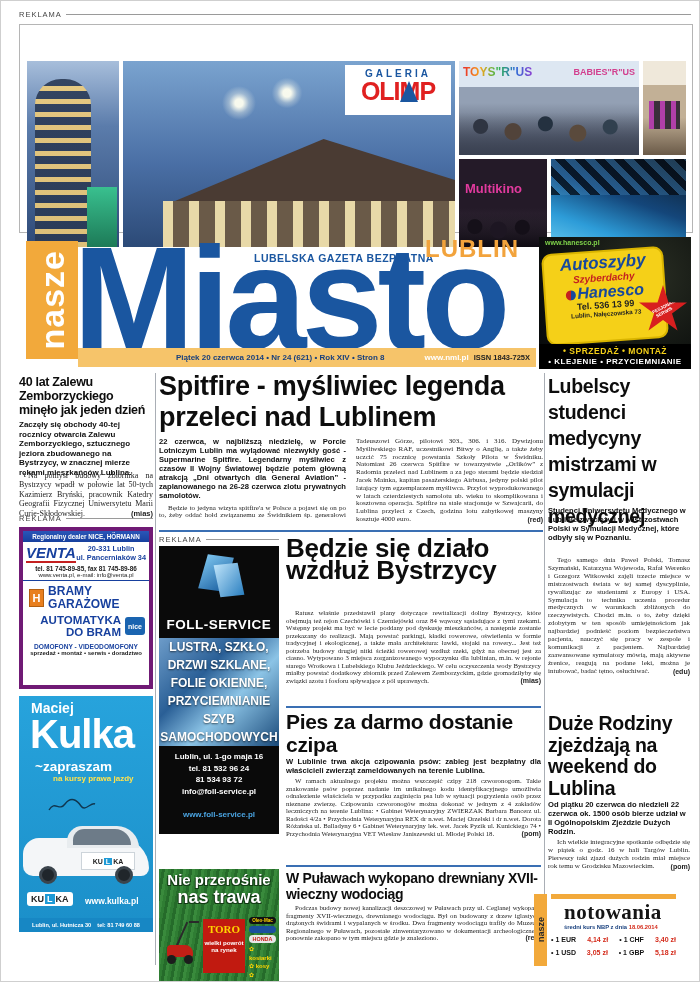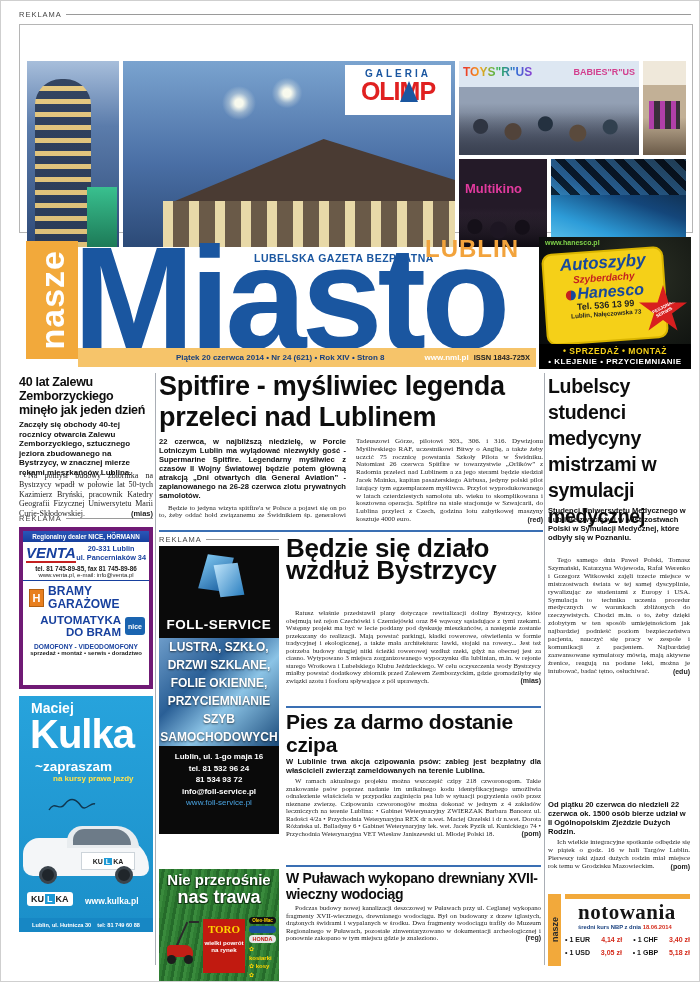--- a/index.html
+++ b/index.html
@@ -200,21 +200,21 @@
       <div class="abs" style="left:0;right:0;bottom:6px;font-size:13.5px;font-weight:bold;letter-spacing:.5px;">FOLL-SERVICE</div>
     </div>
     <div class="follmid" style="height:108px;display:flex;align-items:center;justify-content:center;">
       <div style="font-size:12px;font-weight:bold;color:#fff;line-height:1.5;padding:0 16px;text-shadow:0 1px 2px rgba(0,0,0,.6);">LUSTRA, SZKŁO, DRZWI SZKLANE, FOLIE OKIENNE, PRZYCIEMNIANIE SZYB SAMOCHODOWYCH</div>
     </div>
     <div class="follblack" style="height:88px;padding-top:5px;box-sizing:border-box;line-height:1.45;">
       <div style="font-size:8px;font-weight:bold;">Lublin, ul. 1-go maja 16</div>
       <div style="font-size:8px;font-weight:bold;">tel. 81 532 96 24</div>
       <div style="font-size:8px;font-weight:bold;">81 534 93 72</div>
       <div style="font-size:8px;font-weight:bold;">info@foll-service.pl</div>
-      <div style="font-size:8px;font-weight:normal;color:#4aa3e0;">www.foll-service.pl</div>
+      <div style="font-size:8px;font-weight:bold;color:#4aa3e0;margin-top:12px;">www.foll-service.pl</div>
     </div>
   </div>
 
   <div class="abs h-art" style="left:285px;top:536px;width:255px;font-size:26px;line-height:22px;">Będzie się działo wzdłuż Bystrzycy</div>
   <p class="abs bodytxt" style="left:285px;top:608px;width:255px;margin:0;font-size:6.8px;line-height:7.5px;"><span>Ratusz właśnie przedstawił plany dotyczące rewitalizacji doliny Bystrzycy, które obejmują też rejon Czechówki i Czerniejówki oraz 84 wąwozy sąsiadujące z tymi rzekami. Wstępny projekt ma być w lecie poddany pod dyskusję mieszkańców, a następnie zostanie przekazany do realizacji. Mają powstać parkingi, kładki rowerowe, oświetlenia w formie tradycyjnej i ekologicznej, a także mała architektura: ławki, stojaki na rowery... Jest też potrzeba budowy drugiej nitki ścieżki rowerowej wzdłuż rzeki, gdyż na obecnej jest za ciasno. Wytypowano 3 miejsca zorganizowanego wypoczynku dla lublinian, m.in. w rejonie starego Wrotkowa i Lubelskiego Klubu Jeździeckiego. W celu oczyszczenia wody Bystrzycy miałby powstać dodatkowy zbiornik przed Zalewem Zemborzyckim, gdzie gromadziłyby się związki azotu i fosforu spływające z pól uprawnych.</span><b class="credit">(mias)</b></p>
   <div class="hrule" style="left:285px;top:705px;width:255px;"></div>
 
   <div class="abs h-art" style="left:285px;top:709px;width:255px;font-size:21px;line-height:23px;">Pies za darmo dostanie czipa</div>
   <div class="abs lead" style="left:285px;top:757px;width:255px;">W Lublinie trwa akcja czipowania psów: zabieg jest bezpłatny dla właścicieli zwierząt zameldowanych na terenie Lublina.</div>
   <p class="abs bodytxt" style="left:285px;top:776px;width:255px;margin:0;font-size:6.8px;line-height:7.5px;"><span>W ramach aktualnego projektu można wszczepić czipy 218 czworonogom. Takie znakowanie psów poprzez nadanie im unikalnego kodu identyfikacyjnego umożliwia odnalezienie właściciela w przypadku zaginięcia psa lub w sytuacji pogryzienia osób przez nieznane zwierzę. Czipowania czworonogów można dokonać w jednym z 4 zakładów leczniczych na terenie Lublina: • Gabinet Weterynaryjny ZWIERZAK Barbara Bancerz ul. Radości 4/2a • Przychodnia Weterynaryjna REX dr n.wet. Maciej Orzelski i dr n.wet. Dorota Różańska ul. Balladyny 6 • Gabinet Weterynaryjny lek. wet. Jacek Pyzik ul. Kunickiego 74 • Przychodnia Weterynaryjna VET Wiesław Janiszewski ul. Młodej Polski 18.</span><b class="credit">(pom)</b></p>
@@ -263,24 +263,25 @@
         <div>Lublin, ul. Unii Lubelskiej</div>
         <div>Tel/fax 81 747-21-02</div>
       </div>
     </div>
   </div>
 
   <div class="abs h-art" style="left:547px;top:372px;width:142px;font-size:19.5px;line-height:26px;">Lubelscy studenci medycyny mistrzami w symulacji medycznej</div>
   <div class="abs lead" style="left:547px;top:506px;width:142px;text-align:left;">Studenci Uniwersytetu Medycznego w Lublinie zwyciężyli w Mistrzostwach Polski w Symulacji Medycznej, które odbyły się w Poznaniu.</div>
   <p class="abs bodytxt" style="left:547px;top:556px;width:142px;margin:0;font-size:7px;line-height:7.9px;"><span>Tego samego dnia Paweł Polski, Tomasz Szymański, Katarzyna Wojewoda, Rafał Werenko i Grzegorz Witkowski zajęli trzecie miejsce w mistrzostwach świata w tej samej dyscyplinie, rywalizując ze studentami z Europy i USA. Symulacja to technika uczenia procedur medycznych w warunkach zbliżonych do rzeczywistych. Chodzi m.in. o to, żeby dzięki zdobytym w ten sposób umiejętnościom jak najbardziej podnieść poziom bezpieczeństwa pacjenta, nauczyć się pracy w zespole i komunikacji z pacjentem. Najbardziej zaawansowane symulatory mówią, mają aktywne źrenice, reagują na podane leki, można je intubować, badać tętno, osłuchiwać.</span><b class="credit">(edu)</b></p>
 
+  <div class="abs h-art" style="left:547px;top:712px;width:142px;font-size:19.5px;line-height:21.5px;">Duże Rodziny zjeżdżają na weekend do Lublina</div>
   <div class="abs lead" style="left:547px;top:800px;width:142px;text-align:left;">Od piątku 20 czerwca do niedzieli 22 czerwca ok. 1500 osób bierze udział w II Ogólnopolskim Zjeździe Dużych Rodzin.</div>
   <p class="abs bodytxt" style="left:547px;top:838px;width:142px;margin:0;font-size:7px;line-height:7.9px;"><span>Ich wielkie integracyjne spotkanie odbędzie się w piątek o godz. 16 w hali Targów Lublin. Pierwszy taki zjazd dużych rodzin miał miejsce rok temu w Grodzisku Mazowieckim.</span><b class="credit">(pom)</b></p>
 
-  <div class="abs" style="left:547px;top:893px;width:142px;height:72px;">
+  <div class="abs" style="left:533px;top:893px;width:142px;height:72px;">
     <div class="abs naszebox" style="left:0;top:0;width:13px;height:72px;">
       <span style="writing-mode:vertical-rl;transform:rotate(180deg);color:#2a2a2a;font-weight:bold;font-size:9px;">nasze</span>
     </div>
     <div class="abs" style="left:17px;top:0;width:125px;height:5px;background:#f2a93b;"></div>
     <div class="abs noto-title" style="left:30px;top:6px;font-size:21px;letter-spacing:.5px;">notowania</div>
     <div class="abs" style="left:30px;top:30px;font-size:5.8px;font-weight:bold;color:#173f7d;">
       <span>średni kurs NBP z dnia</span> <span class="rate-red">18.06.2014</span>
     </div>
     <div class="abs" style="left:17px;top:42px;width:125px;font-size:7px;font-weight:bold;color:#151515;display:flex;justify-content:space-between;">
       <span>• 1 EUR</span>

